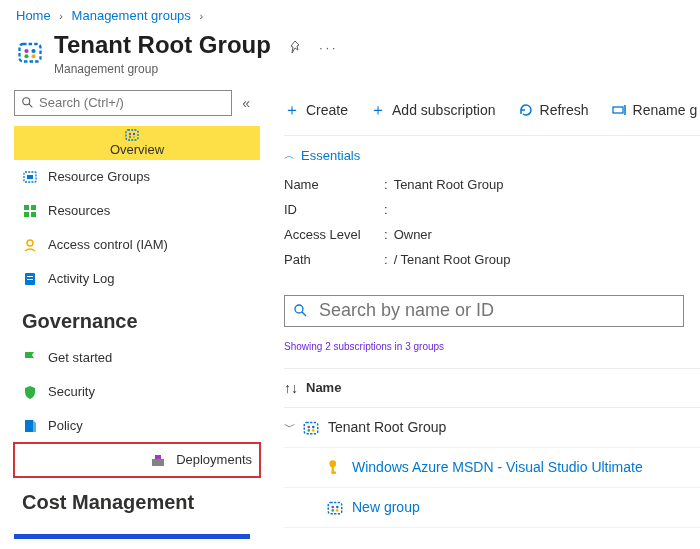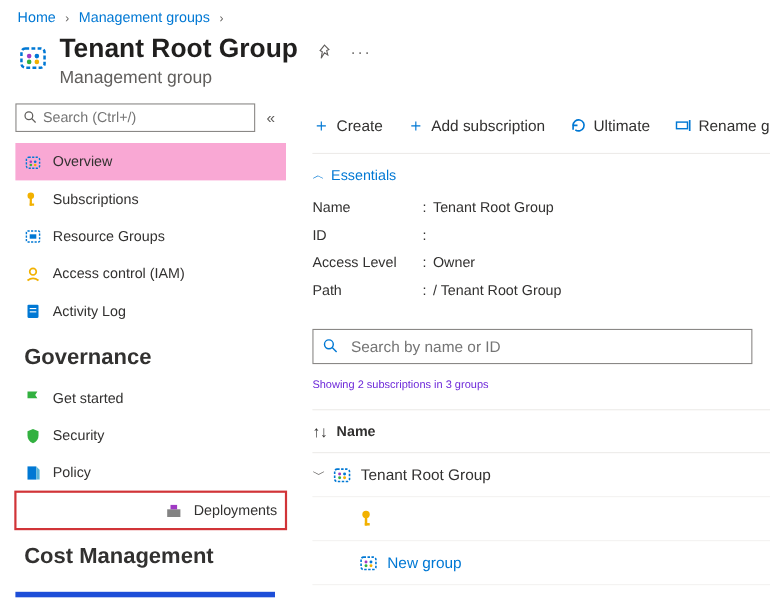--- a/index.html
+++ b/index.html
@@ -5,33 +5,33 @@
   * { box-sizing: border-box; margin: 0; padding: 0; font-family: "Segoe UI", Arial, sans-serif; }
   body { background: #fff; color: #323130; font-size: 13px; width: 700px; height: 549px; overflow: hidden; }
   a { color: #0078d4; text-decoration: none; }
 
   .breadcrumb { padding: 8px 16px 2px; font-size: 13px; }
   .breadcrumb .sep { color: #605e5c; padding: 0 5px; font-size: 11px; }
 
   .header { display: flex; align-items: flex-start; padding: 6px 16px 14px; }
   .mg-icon-big { width: 28px; height: 28px; margin-right: 10px; margin-top: 6px; flex-shrink: 0; }
   .title { font-size: 24px; font-weight: 600; color: #201f1e; line-height: 1.2; }
-  .subtitle { font-size: 16px; color: #605e5c; margin-top: 2px; }
+  .subtitle { font-size: 12px; color: #605e5c; margin-top: 2px; }
   .hdr-actions { margin-left: 16px; margin-top: 8px; display: flex; align-items: center; gap: 16px; color: #605e5c; }
 
   .layout { display: flex; height: calc(100% - 72px); }
   .sidebar { width: 260px; flex-shrink: 0; padding-left: 14px; }
   .search-row { display: flex; align-items: center; margin-bottom: 10px; }
   .search-box { flex: 1; display: flex; align-items: center; border: 1px solid #8a8886; height: 24px; padding: 12px 6px; color: #605e5c; }
   .search-box .sicon { width: 14px; margin-right: 4px; }
   .search-box input { border: none; outline: none; font: inherit; width: 100%; color: #605e5c; }
   .collapse-ico { padding: 0 10px; color: #605e5c; font-size: 14px; }
 
   .nav-item { display: flex; align-items: center; height: 34px; padding: 0 8px; cursor: pointer; color: #323130; }
-  .nav-item.selected { background: #f9a8d4; }
+  .nav-item.selected { background: #fde047; flex-direction: column; }
   .nav-item.highlight { outline: 2px solid #d13438; outline-offset: -1px; justify-content: flex-end; }
   .nav-item .ni-icon { width: 16px; height: 16px; margin-right: 10px; display: inline-flex; align-items: center; justify-content: center; }
   .nav-item .lbl { font-size: 13px; }
   .nav-section { font-weight: 600; font-size: 20px; padding: 14px 8px 8px; color: #323130; }
 
   .content { flex: 1; padding: 10px 0 0 24px; overflow: hidden; }
   .toolbar { display: flex; gap: 22px; align-items: center; padding-bottom: 14px; border-bottom: 1px solid #edebe9; color: #323130; }
   .tb-btn { display: flex; align-items: center; gap: 6px; cursor: pointer; font-size: 14px; }
   .plus { color: #0078d4; font-size: 16px; font-weight: 400; }
   .refresh { color: #0078d4; }
@@ -40,21 +40,21 @@
   .essentials { padding: 12px 0 8px; }
   .ess-head { color: #0078d4; font-size: 13px; display: flex; align-items: center; gap: 6px; cursor: pointer; margin-bottom: 14px; }
   .ess-head .chev { font-size: 11px; }
   .ess-row { display: flex; margin-bottom: 10px; font-size: 13px; }
   .ess-label { width: 100px; color: #323130; }
   .ess-sep { color: #323130; margin-right: 6px; }
   .ess-val { color: #323130; }
 
   .sub-search { margin: 10px 16px 14px 0; border: 1px solid #8a8886; height: 32px; display: flex; align-items: center; padding: 0 8px; }
   .sub-search .sicon { color: #0078d4; margin-right: 10px; }
-  .sub-search input { border: none; outline: none; font: inherit; width: 100%; font-size: 14px; color: #8b5cf6; }
+  .sub-search input { border: none; outline: none; font: inherit; width: 100%; font-size: 18px; color: #8b5cf6; }
   .showing { font-size: 10px; color: #6d28d9; margin-bottom: 16px; }
 
   .tbl-header { display: flex; align-items: center; border-top: 1px solid #edebe9; border-bottom: 1px solid #edebe9; height: 40px; font-size: 13px; font-weight: 600; }
   .sort-ico { margin-right: 8px; font-size: 14px; }
 
   .tree-row { display: flex; align-items: center; height: 40px; border-bottom: 1px solid #f3f2f1; font-size: 14px; }
   .tree-row .chev { color: #605e5c; font-size: 12px; width: 18px; }
   .tree-row .ti-icon { width: 18px; height: 18px; margin-right: 8px; display: inline-flex; align-items: center; }
   .tree-row.child1 { padding-left: 42px; }
   .tree-row.child1 .name, .linkname { color: #0078d4; }
@@ -176,32 +176,32 @@
       <span class="ni-icon">
           <svg width="16" height="16" viewBox="0 0 16 16">
             <use href="#mg-icon"></use>
           </svg>
         </span>
       <span class="lbl">Overview</span>
     </div>
     <div class="nav-item">
       <span class="ni-icon">
           <svg width="16" height="16" viewBox="0 0 16 16">
-            <use href="#key-icon"></use>
-          </svg>
-        </span>
-      <span class="lbl">Subscriptions</span>
-    </div>
-    <div class="nav-item">
-      <span class="ni-icon">
-          <svg width="16" height="16" viewBox="0 0 16 16">
             <use href="#rg-icon"></use>
           </svg>
         </span>
       <span class="lbl">Resource Groups</span>
+    </div>
+    <div class="nav-item">
+      <span class="ni-icon">
+          <svg width="16" height="16" viewBox="0 0 16 16">
+            <use href="#grid-icon"></use>
+          </svg>
+        </span>
+      <span class="lbl">Resources</span>
     </div>
     <div class="nav-item">
       <span class="ni-icon">
           <svg width="16" height="16" viewBox="0 0 16 16">
             <use href="#iam-icon"></use>
           </svg>
         </span>
       <span class="lbl">Access control (IAM)</span>
     </div>
     <div class="nav-item">
@@ -259,21 +259,21 @@
       <div class="tb-btn">
         <span class="plus">＋</span>
         <span>Add subscription</span>
       </div>
       <div class="tb-btn">
         <span class="refresh">
             <svg width="16" height="16" viewBox="0 0 16 16">
               <use href="#refresh-icon"></use>
             </svg>
           </span>
-        <span>Ultimate</span>
+        <span>Refresh</span>
       </div>
       <div class="tb-btn">
         <span class="rename">
             <svg width="16" height="16" viewBox="0 0 16 16">
               <use href="#rename-icon"></use>
             </svg>
           </span>
         <span>Rename g</span>
       </div>
     </div>
@@ -329,20 +329,21 @@
           </svg>
         </span>
       <span class="name">Tenant Root Group</span>
     </div>
     <div class="tree-row child1">
       <span class="ti-icon">
           <svg width="18" height="18" viewBox="0 0 16 16">
             <use href="#key-icon"></use>
           </svg>
         </span>
+      <a href="#" class="linkname">Windows Azure MSDN - Visual Studio Ultimate</a>
     </div>
     <div class="tree-row child1">
       <span class="ti-icon">
           <svg width="18" height="18" viewBox="0 0 16 16">
             <use href="#mg-icon"></use>
           </svg>
         </span>
       <a href="#" class="linkname">New group</a>
     </div>
   </div>

